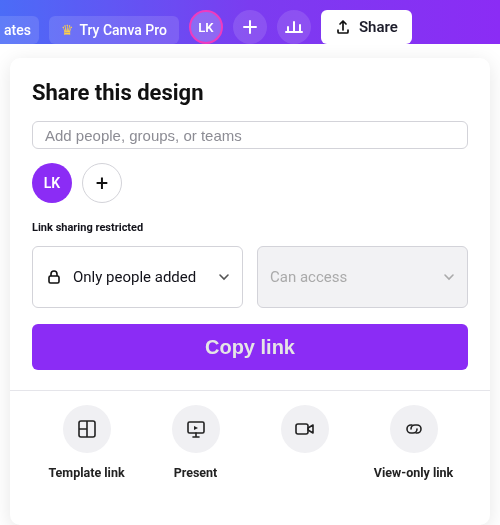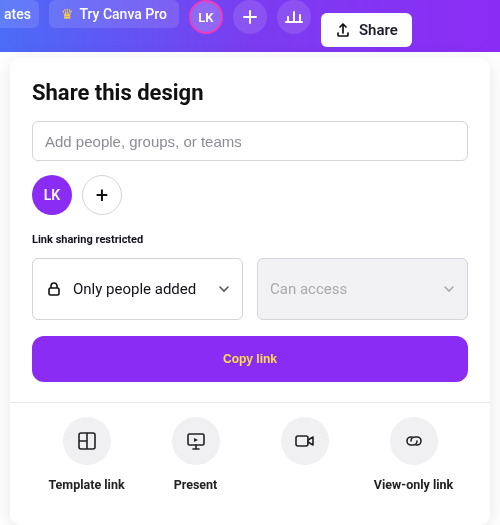--- a/index.html
+++ b/index.html
@@ -3,23 +3,23 @@
 <meta charset="utf-8">
 <style>
   * { box-sizing: border-box; margin: 0; padding: 0; }
   body {
     font-family: -apple-system, BlinkMacSystemFont, "Segoe UI", Roboto, Helvetica, Arial, sans-serif;
     width: 500px; height: 525px; overflow: hidden; background: #fff;
     position: relative;
   }
   
   .topbar {
-    height: 52px;
+    height: 44px;
     background: linear-gradient(90deg, #4b6cf7 0%, #7b3cf0 50%, #8b2cf5 100%);
-    display: flex; align-items: flex-start; padding: 0 10px; gap: 10px;
+    display: flex; align-items: flex-end; padding: 0 10px; gap: 10px;
   }
   .pill-btn {
     display: flex; align-items: center; gap: 6px;
     padding: 6px 12px; border-radius: 6px;
     background: rgba(255,255,255,0.12); color: #fff;
     font-size: 14px; font-weight: 500; cursor: pointer;
   }
   .pill-btn.partial-left {
     border-radius: 0 6px 6px 0; padding-left:4px; padding-right:8px;
     margin-left:-10px;
@@ -43,21 +43,21 @@
   
   .panel {
     position:absolute; top:58px; left:10px; right:10px; bottom:0;
     background:#fff; border-radius:10px;
     box-shadow:0 4px 20px rgba(0,0,0,0.10);
     padding:22px 22px 0 22px;
     display:flex; flex-direction:column;
   }
   .panel h2 { font-size:22px; font-weight:700; color:#111; margin-bottom:16px;}
   .people-input {
-    width:100%; height:40px; border:1px solid #d3d3d9; border-radius:6px;
+    width:100%; height:28px; border:1px solid #d3d3d9; border-radius:6px;
     padding:0 12px; font-size:15px; color:#444; outline:none;
   }
   .people-input::placeholder{color:#8c8c94;}
   .avatar-row { display:flex; gap:10px; margin:14px 0 18px 0;}
   .avatar-circle {
     width:40px;height:40px;border-radius:50%;
     background:#8b2cf5;color:#fff;display:flex;align-items:center;justify-content:center;
     font-size:14px;font-weight:600;
   }
   .add-circle {
@@ -70,22 +70,22 @@
   .select {
     flex:1; height:62px; border:1px solid #d3d3d9; border-radius:6px;
     display:flex; align-items:center; padding:0 12px; gap:10px;
     font-size:15px; color:#12121a; cursor:pointer; background:#fff;
     justify-content:space-between;
   }
   .select.disabled { background:#f2f2f4; color:#aaa; cursor:not-allowed;}
   .select-left{display:flex;align-items:center;gap:10px;}
   .chev{font-size:14px;color:#555;}
   .copy-btn {
-    width:100%; height:46px; background:#8b2cf5; color:#fde047;
-    border:none; border-radius:12px; font-size:12px; font-weight:600;
+    width:100%; height:46px; background:#8b2cf5; color:#e5e5e5;
+    border:none; border-radius:6px; font-size:20px; font-weight:600;
     cursor:pointer;
   }
   .divider{height:1px;background:#e5e5ea;margin:20px -22px 14px -22px;}
   .option-row { display:flex; justify-content:space-between; gap:4px; padding:0 2px;}
   .option {
     flex:1; display:flex; flex-direction:column; align-items:center; gap:12px;
     cursor:pointer;
     font-weight:bold;
   }
   .opt-icon{

